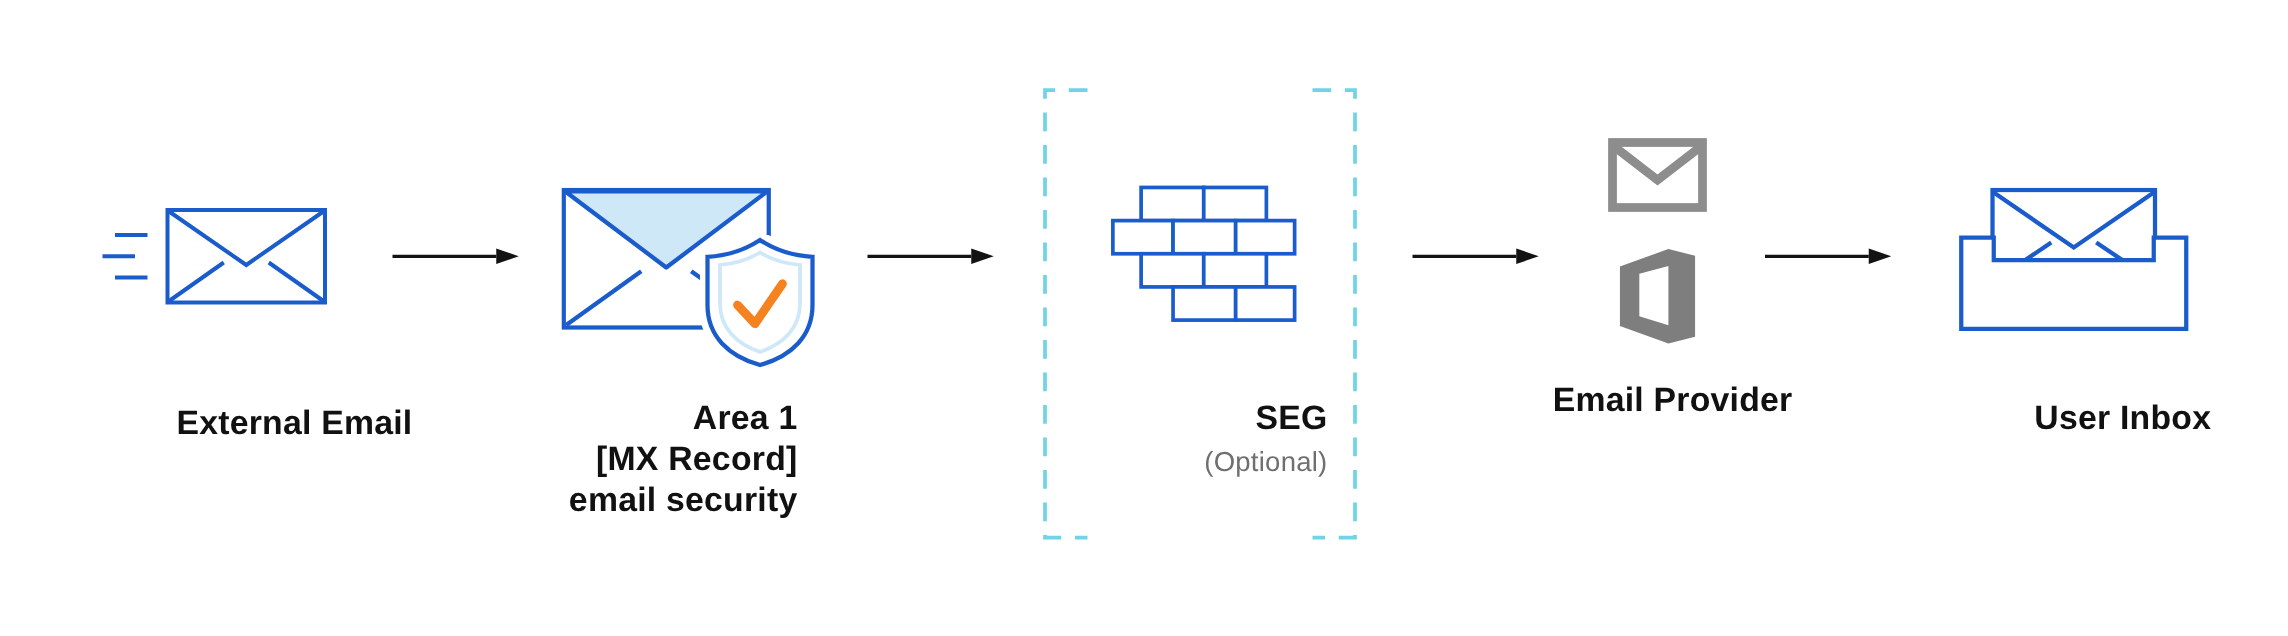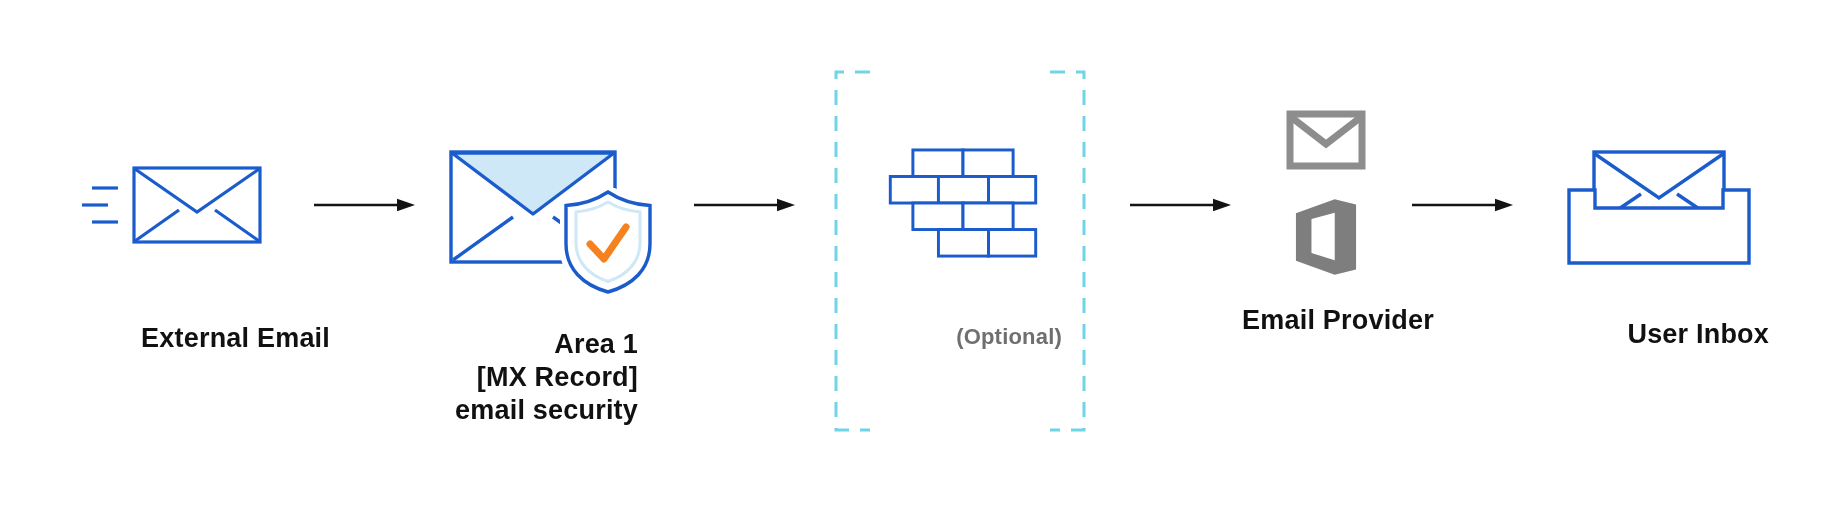--- a/index.html
+++ b/index.html
@@ -22,21 +22,21 @@
     font-size: 27px;
     font-weight: 600;
     color: #111111;
     letter-spacing: 0.2px;
     line-height: 33px;
   }
   .node-label .line { display: block; }
   .sublabel {
     display: block;
     font-size: 22px;
-    font-weight: 700;
+    font-weight: 400;
     color: #6f6f6f;
     margin-top: 2px;
   }
 </style>
 </head>
 <body>
 
 <div class="canvas">
 
   <svg class="abs" style="left:78px; top:164px;" width="186" height="82" viewBox="0 0 186 82">
@@ -64,21 +64,21 @@
     <path d="M3,3 L165,3 L84,64 Z" fill="#cfe8f8" stroke="#1b5ccc" stroke-width="3.4" stroke-linejoin="round"></path>
     <line x1="4" y1="110" x2="64" y2="67" stroke="#1b5ccc" stroke-width="3.4"></line>
     <line x1="164" y1="110" x2="104" y2="67" stroke="#1b5ccc" stroke-width="3.4"></line>
   </svg>
   <svg class="abs" style="left:560px; top:188px;" width="96" height="108" viewBox="0 0 96 108">
     <path d="M48,4 C60,12 73,16.5 90,17.5 V56 C90,81 73,97 48,104 C23,97 6,81 6,56 V17.5 C23,16.5 36,12 48,4 Z" fill="#ffffff" stroke="#ffffff" stroke-width="14"></path>
     <path d="M48,4 C60,12 73,16.5 90,17.5 V56 C90,81 73,97 48,104 C23,97 6,81 6,56 V17.5 C23,16.5 36,12 48,4 Z" fill="#ffffff" stroke="#1b5ccc" stroke-width="3.4"></path>
     <path d="M48,14 C57,19.5 67,23 80,24 V55 C80,74 67,87 48,93.5 C29,87 16,74 16,55 V24 C29,23 39,19.5 48,14 Z" fill="none" stroke="#cfe8f8" stroke-width="3"></path>
     <polyline points="30,56 44,71 66,39" fill="none" stroke="#f6821f" stroke-width="7" stroke-linecap="round" stroke-linejoin="round"></polyline>
   </svg>
-  <div class="node-label" style="left:426px; top:328px; width:212px;">
+  <div class="node-label" style="left:426px; top:318px; width:212px;">
     <span class="line">Area 1</span>
     <span class="line">[MX Record]</span>
     <span class="line">email security</span>
   </div>
 
   <svg class="abs" style="left:692px; top:193px;" width="104" height="24" viewBox="0 0 104 24">
     <line x1="2" y1="12" x2="85" y2="12" stroke="#131313" stroke-width="2.6"></line>
     <polygon points="85,5.8 103,12 85,18.2" fill="#131313"></polygon>
   </svg>
 
@@ -93,20 +93,21 @@
       <rect x="2" y="29" width="49" height="27"></rect>
       <rect x="51" y="29" width="51" height="27"></rect>
       <rect x="102" y="29" width="48" height="27"></rect>
       <rect x="25" y="56" width="51" height="27"></rect>
       <rect x="76" y="56" width="51" height="27"></rect>
       <rect x="51" y="83" width="51" height="27"></rect>
       <rect x="102" y="83" width="48" height="27"></rect>
     </g>
   </svg>
   <div class="node-label" style="left:862px; top:318px; width:200px;">
+    <span class="line">SEG</span>
     <span class="sublabel">(Optional)</span>
   </div>
 
   <svg class="abs" style="left:1128px; top:193px;" width="104" height="24" viewBox="0 0 104 24">
     <line x1="2" y1="12" x2="85" y2="12" stroke="#131313" stroke-width="2.6"></line>
     <polygon points="85,5.8 103,12 85,18.2" fill="#131313"></polygon>
   </svg>
 
   <svg class="abs" style="left:1286px; top:110px;" width="80" height="60" viewBox="0 0 80 60">
     <rect x="4" y="4" width="72" height="52" fill="#ffffff" stroke="#8d8d8d" stroke-width="7"></rect>

